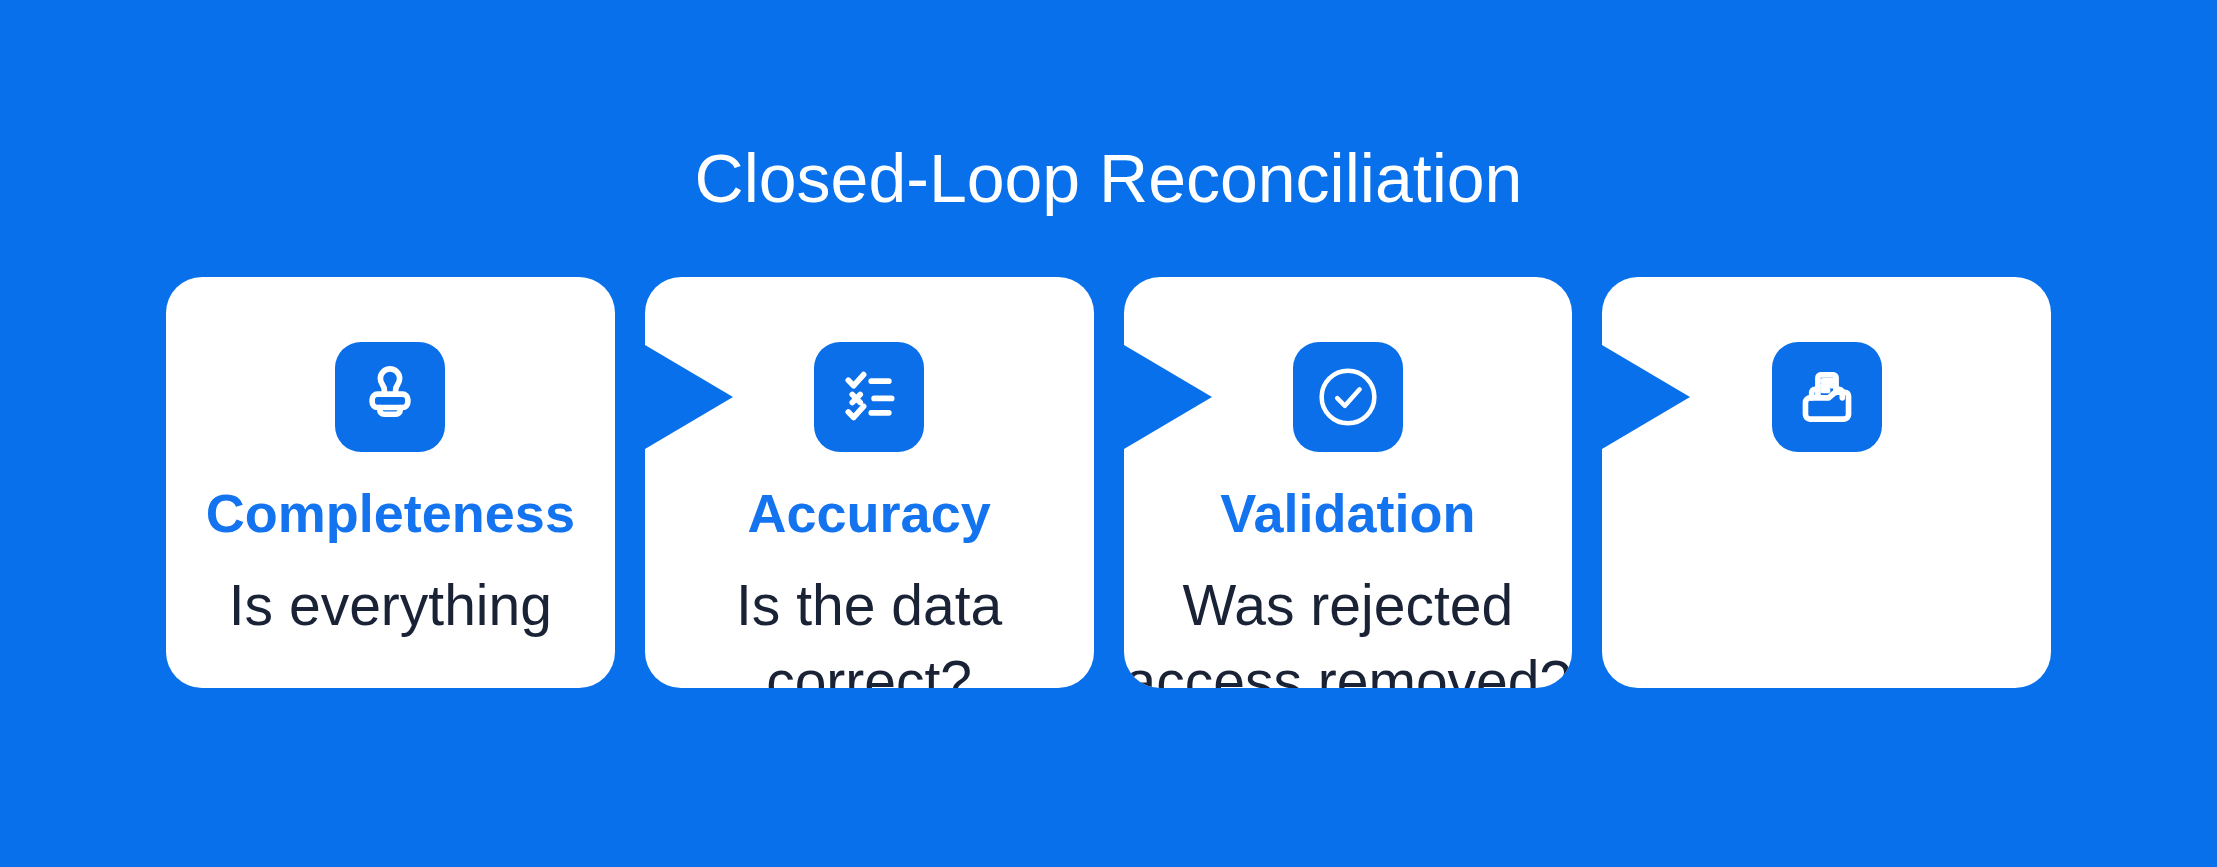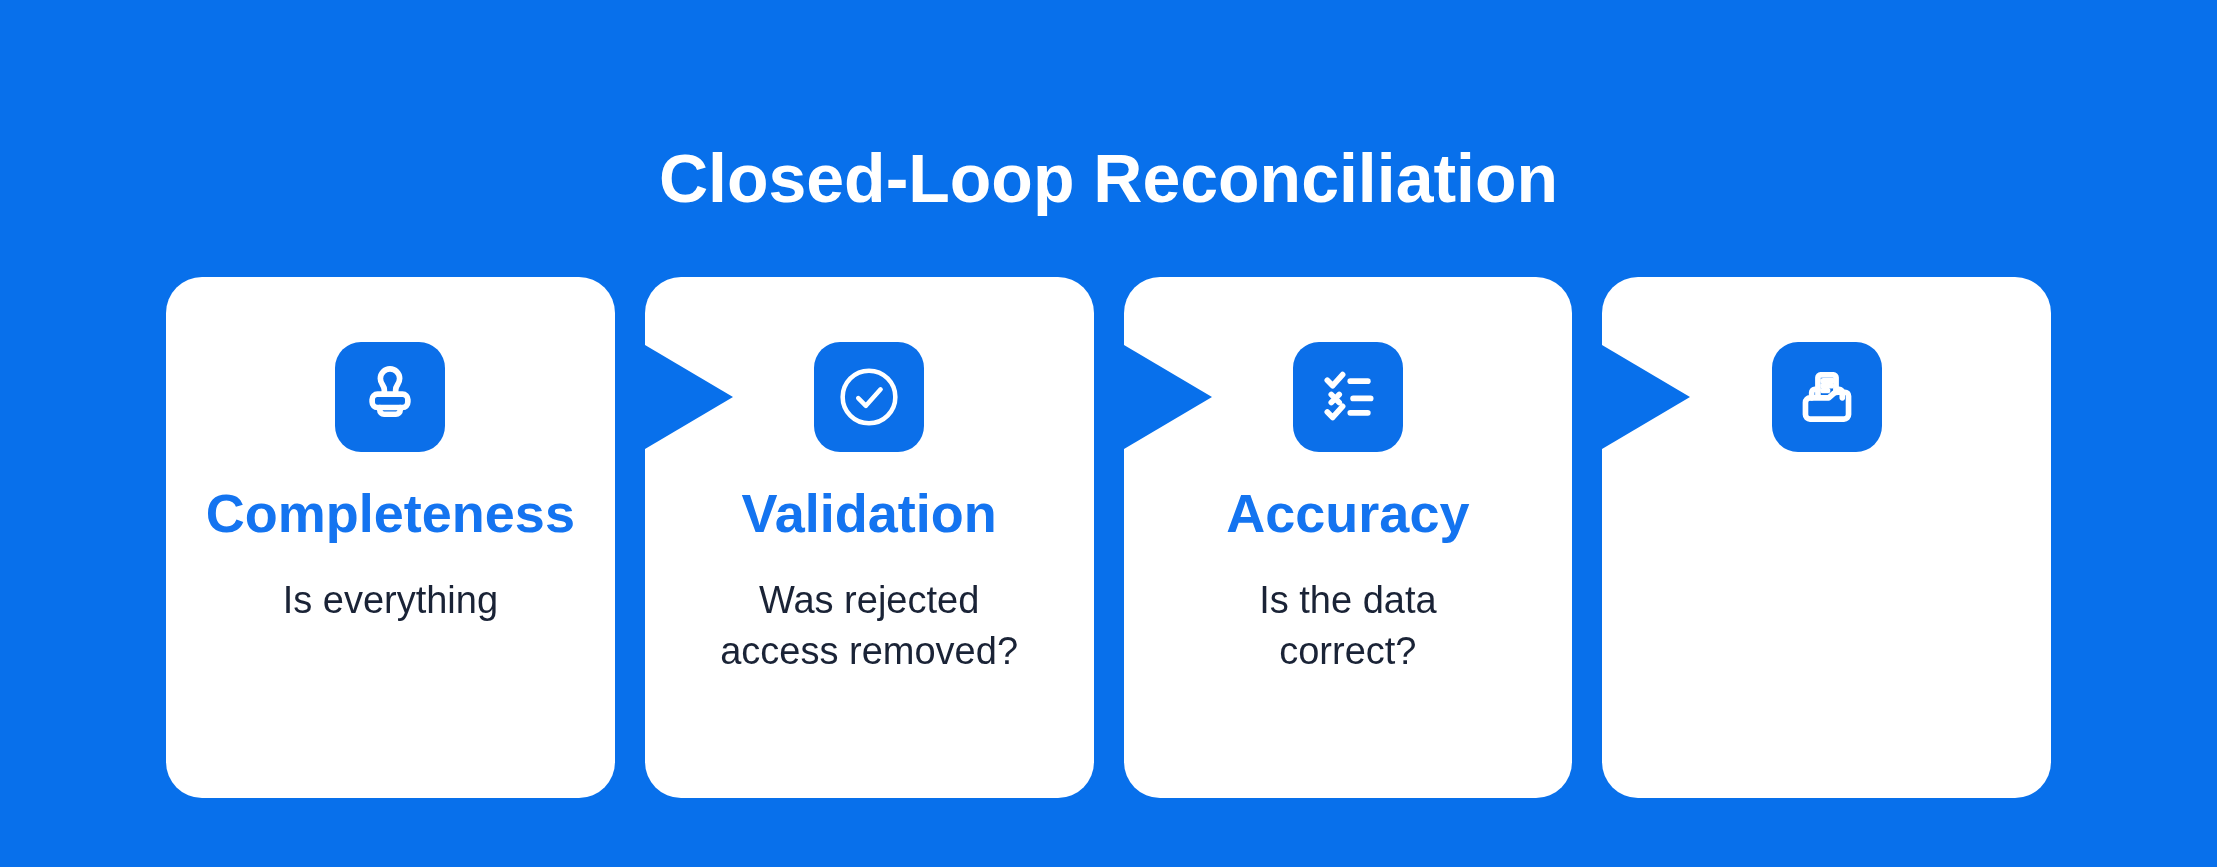--- a/index.html
+++ b/index.html
@@ -17,28 +17,28 @@
     background:var(--background);
     font-family:"Liberation Sans","DejaVu Sans",sans-serif;
     position:relative;
   }
   .page-title{
     position:absolute;
     top:144px;left:0;width:100%;
     text-align:center;
     color:var(--title-text);
     font-size:68px;
-    font-weight:700;
+    font-weight:400;
     line-height:1;
     letter-spacing:0;
   }
   .cards-row{
     position:absolute;
     top:277px;left:166px;
-    width:1885px;height:521px;
+    width:1885px;height:411px;
     display:flex;
     gap:30px;
   }
   .card{
     position:relative;
     flex:1 1 0;
     background:var(--card-bg);
     border-radius:36px;
     text-align:center;
     overflow:hidden;
@@ -69,22 +69,22 @@
     fill:none;
   }
   .card-title{
     margin-top:34px;
     font-size:54px;
     font-weight:700;
     line-height:1;
     color:var(--card-title);
   }
   .card-desc{
-    margin-top:35px;
-    font-size:38px;
+    margin-top:28px;
+    font-size:57px;
     line-height:1.33;
     color:var(--body-text);
   }
 </style>
 </head>
 <body>
 
 <main>
 
   <h1 class="page-title">Closed-Loop Reconciliation</h1>
@@ -100,42 +100,42 @@
         </svg>
       </div>
       <h2 class="card-title">Completeness</h2>
       <p class="card-desc"><span>Is everything</span><br></p>
     </article>
 
     <article class="card">
       <div class="arrow-notch"></div>
       <div class="icon-box">
         <svg viewBox="0 0 24 24" aria-hidden="true">
-          <circle cx="12" cy="12" r="9.3" stroke-width="1.6"></circle>
-          <path d="m8.2 12.4 2.7 2.7 5.2-5.8" stroke-width="1.6"></path>
-        </svg>
-      </div>
-      <h2 class="card-title">Validation</h2>
-      <p class="card-desc"><span>Was rejected</span><br><span>access removed?</span></p>
-    </article>
-
-    <article class="card">
-      <div class="arrow-notch"></div>
-      <div class="icon-box">
-        <svg viewBox="0 0 24 24" aria-hidden="true">
           <path d="m4.7 6.1 1.9 1.9 3.5-3.9"></path>
           <path d="M12.8 6.4h6.2"></path>
           <path d="m6.1 11.1 2.8 2.8m0-2.8-2.8 2.8"></path>
           <path d="M13.8 12.5h6.2"></path>
           <path d="m4.7 17.3 1.9 1.9 3.5-3.9"></path>
           <path d="M12.8 17.6h6.2"></path>
         </svg>
       </div>
       <h2 class="card-title">Accuracy</h2>
       <p class="card-desc"><span>Is the data</span><br><span>correct?</span></p>
+    </article>
+
+    <article class="card">
+      <div class="arrow-notch"></div>
+      <div class="icon-box">
+        <svg viewBox="0 0 24 24" aria-hidden="true">
+          <circle cx="12" cy="12" r="9.3" stroke-width="1.6"></circle>
+          <path d="m8.2 12.4 2.7 2.7 5.2-5.8" stroke-width="1.6"></path>
+        </svg>
+      </div>
+      <h2 class="card-title">Validation</h2>
+      <p class="card-desc"><span>Was rejected</span><br><span>access removed?</span></p>
     </article>
 
     <article class="card">
       <div class="arrow-notch"></div>
       <div class="icon-box">
         <svg viewBox="0 0 24 24" aria-hidden="true" stroke-width="1.7">
           <path d="M8.8 12.1V5.1a.9.9 0 0 1 .9-.9h4.6a.9.9 0 0 1 .9.9v5.3"></path>
           <path d="M10.6 6.3h3.4"></path>
           <path d="M10.6 8h2.9"></path>
           <path d="M10.6 9.7h1.6"></path>

